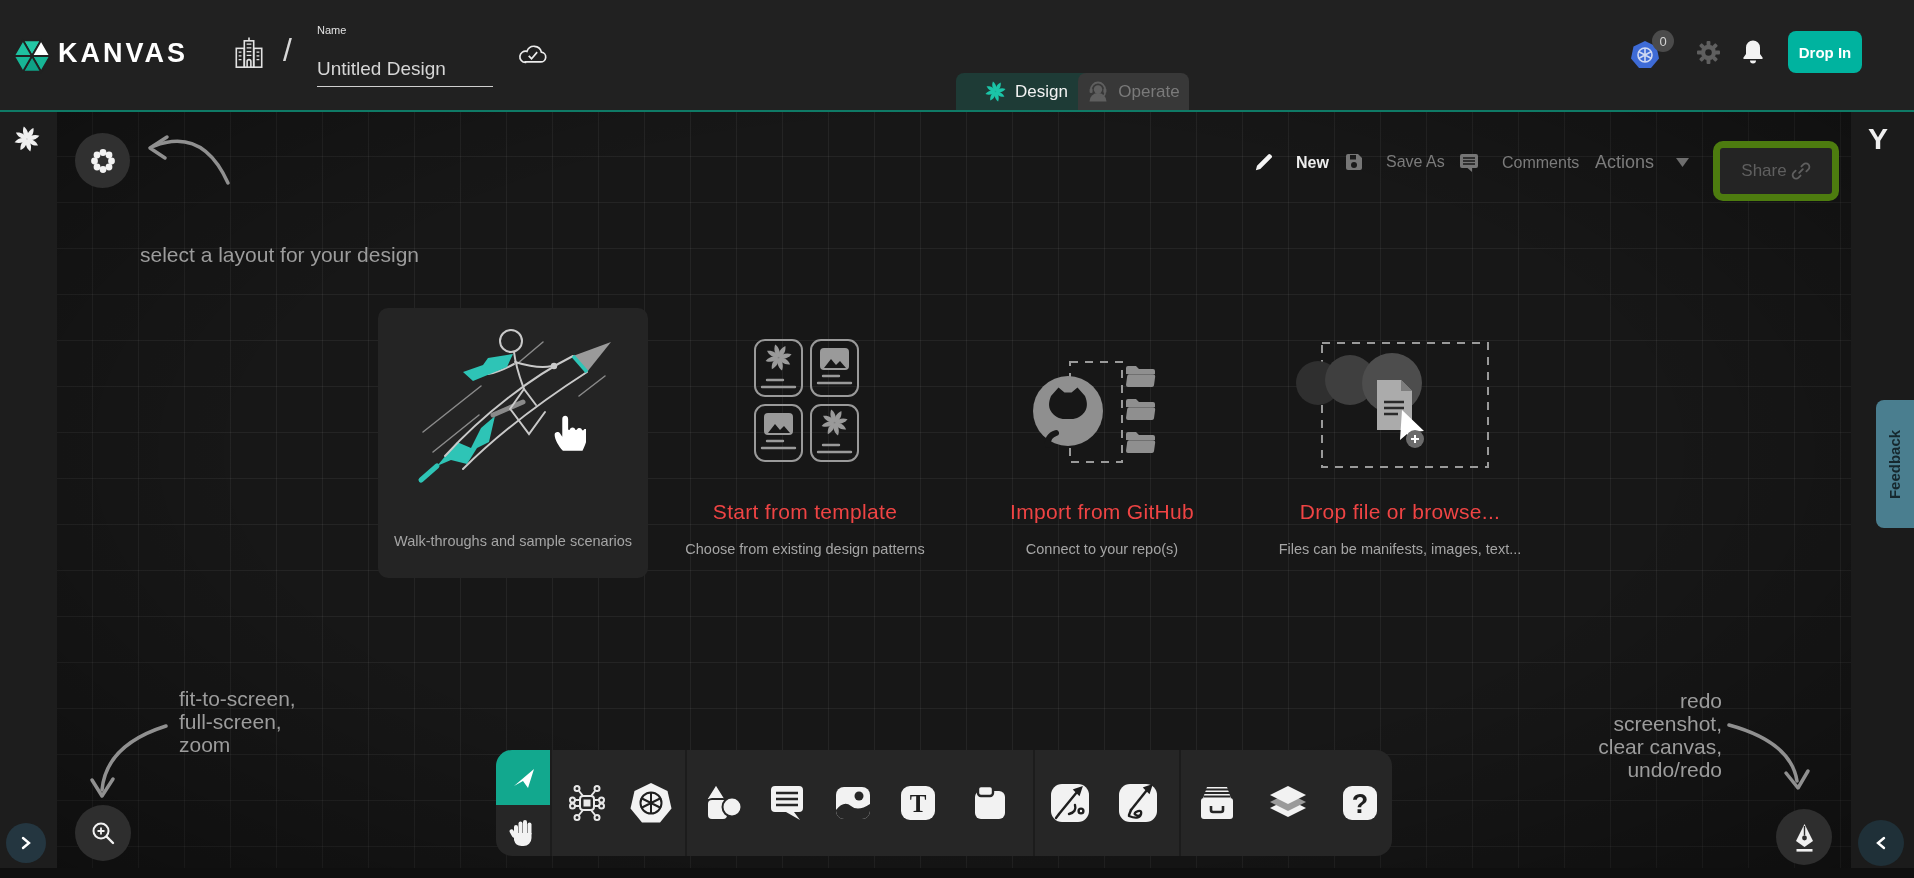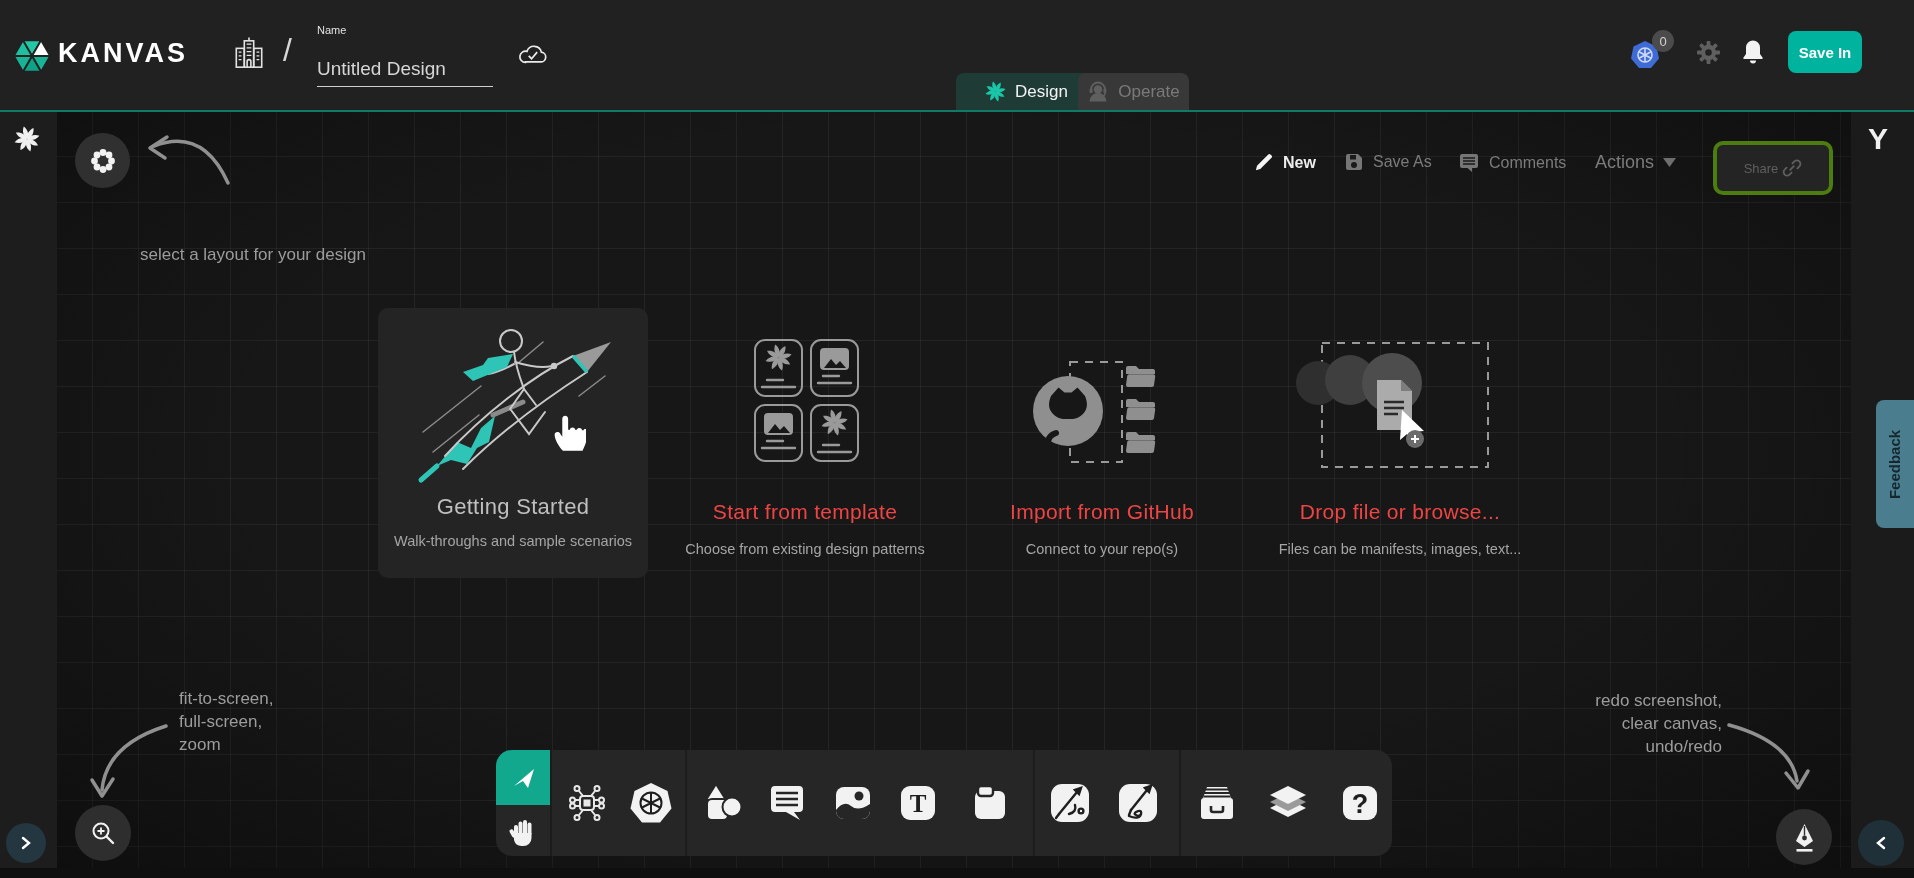--- a/index.html
+++ b/index.html
@@ -33,32 +33,32 @@
   #right-rail{left:1851px;top:112px;width:63px;height:756px;background:#1b1b1b;}
   #canvas{left:57px;top:112px;width:1794px;height:756px;background:#171717;
      background-image:
        linear-gradient(rgba(255,255,255,0.055) 1px,transparent 1px),
        linear-gradient(90deg,rgba(255,255,255,0.055) 1px,transparent 1px);
      background-size:46px 46px;background-position:-11px -2px;}
   #canvas:after{content:"";position:absolute;inset:0;
      background:radial-gradient(ellipse at 50% 45%,transparent 55%,rgba(0,0,0,0.38) 100%);}
   #bottom-strip{left:0;top:868px;width:1914px;height:10px;background:#0f0f0f;}
 
-  .hint{color:#9c9c9c;font-size:17px;line-height:23px;}
+  .hint{color:#9c9c9c;font-size:21px;line-height:23px;}
   .dim{color:#7b7b7b;}
   .circle-btn{border-radius:50%;background:#2e2e2e;display:flex;align-items:center;
       justify-content:center;cursor:pointer;}
   .nav-circle{border-radius:50%;background:#243640;display:flex;align-items:center;
       justify-content:center;cursor:pointer;}
 
   
-  .ct-item{display:flex;align-items:center;gap:9px;font-size:16px;cursor:pointer;}
-  .share-btn{width:112px;height:46px;background:#242424;border:4px solid #4d7c0f;
+  .ct-item{display:flex;align-items:center;gap:22px;font-size:16px;cursor:pointer;}
+  .share-btn{width:112px;height:46px;background:#242424;border:7px solid #4d7c0f;
       border-radius:10px;display:flex;align-items:center;justify-content:center;
-      gap:4px;color:#5f5f5f;font-size:13px;cursor:pointer;}
+      gap:4px;color:#5f5f5f;font-size:17px;cursor:pointer;}
 
   
   .card-title{font-size:21px;color:#ef4444;text-align:center;letter-spacing:.3px;}
   .card-sub{font-size:14.5px;color:#a5a5a5;text-align:center;}
   #card-getting-started{background:#242424;border-radius:10px;}
 
   
   #toolbar{left:496px;top:750px;width:896px;height:106px;background:#262626;border-radius:16px;}
   .tb-sep{position:absolute;top:0;width:2px;height:106px;background:#1c1c1c;}
   .tb-icon{position:absolute;top:30px;width:46px;height:46px;cursor:pointer;}
@@ -164,21 +164,21 @@
     </svg>
   </span>
 
   <span class="a" style="left:1742px;top:39px">
     <svg width="22" height="26" viewBox="0 0 22 26" fill="#f2f2f2">
       <path d="M11 1.5 a7 7 0 0 1 7 7 v6.5 l2.5 3.5 a1 1 0 0 1 -.8 1.6 H2.3 a1 1 0 0 1 -.8-1.6 L4 15 V8.5 a7 7 0 0 1 7-7 Z"></path>
       <path d="M8 21.5 a3 3 0 0 0 6 0 Z"></path>
     </svg>
   </span>
 
-  <button class="a signin" style="left:1788px;top:31px">Save In</button>
+  <button class="a signin" style="left:1788px;top:31px">Drop In</button>
 
   <div class="a tab active" style="left:956px;top:73px;width:141px">
     <svg width="21" height="21" viewBox="0 0 40 40">
       <use href="#pw" fill="#1bc5a8"></use>
     </svg>
     <span>Design</span>
   </div>
   <div class="a tab inactive" style="left:1078px;top:73px;width:111px">
     <svg width="22" height="22" viewBox="0 0 22 22">
       <g fill="#5f5f5f">
@@ -295,21 +295,20 @@
       <path d="M121 38 C 123 54 127 64 131 75"></path>
       <path d="M122 48 C 135 52 148 55 159 52"></path>
       <path d="M121 50 C 110 56 101 59 95 60"></path>
       <path d="M131 75 L117 95 M131 75 L143 91"></path>
       <circle cx="161" cy="52" r="2.2" fill="#c9c9c9"></circle>
     </g>
     <polygon points="180,42 194,58 218,28" fill="#9a9a9a"></polygon>
     <path d="M180 42 L194 58" stroke="#2ec4b6" stroke-width="3.5"></path>
     <polygon points="95,44 120,40 114,53 80,67 70,58 90,51" fill="#2ec4b6"></polygon>
   </svg>
-  <div class="a card-title" style="left:0;top:186px;width:270px;color:#bfbfbf;font-size:22px">Getting Started</div>
   <div class="a card-sub" style="left:0;top:225px;width:270px">Walk-throughs and sample scenarios</div>
 </div>
 
 <svg class="a" style="left:550px;top:410px" width="36" height="42" viewBox="0 0 28 33">
   <path fill="#fff" d="M10 32 C 6.5 28.5 3.5 23 3.5 19.5 c0-2.4 3-3 4.3-1 l1.7 2.6 V7 c0-3.4 4.6-3.4 4.6 0 v8.6 h1.4 c.2-2.4 4-2.3 4.1 0 h1.4 c.3-2.1 3.9-2 4 .3 h1.2 c.3-1.7 3.3-1.3 3.3 .8 0 4.8-1.2 9.2-3.2 13.3 l-.9 2 Z"></path>
 </svg>
 
 <div class="a" style="left:670px;top:330px;width:270px;height:270px">
   <svg class="a" style="left:0;top:0" width="270" height="140" viewBox="0 0 270 140">
     <g fill="none" stroke="#9a9a9a" stroke-width="2">

